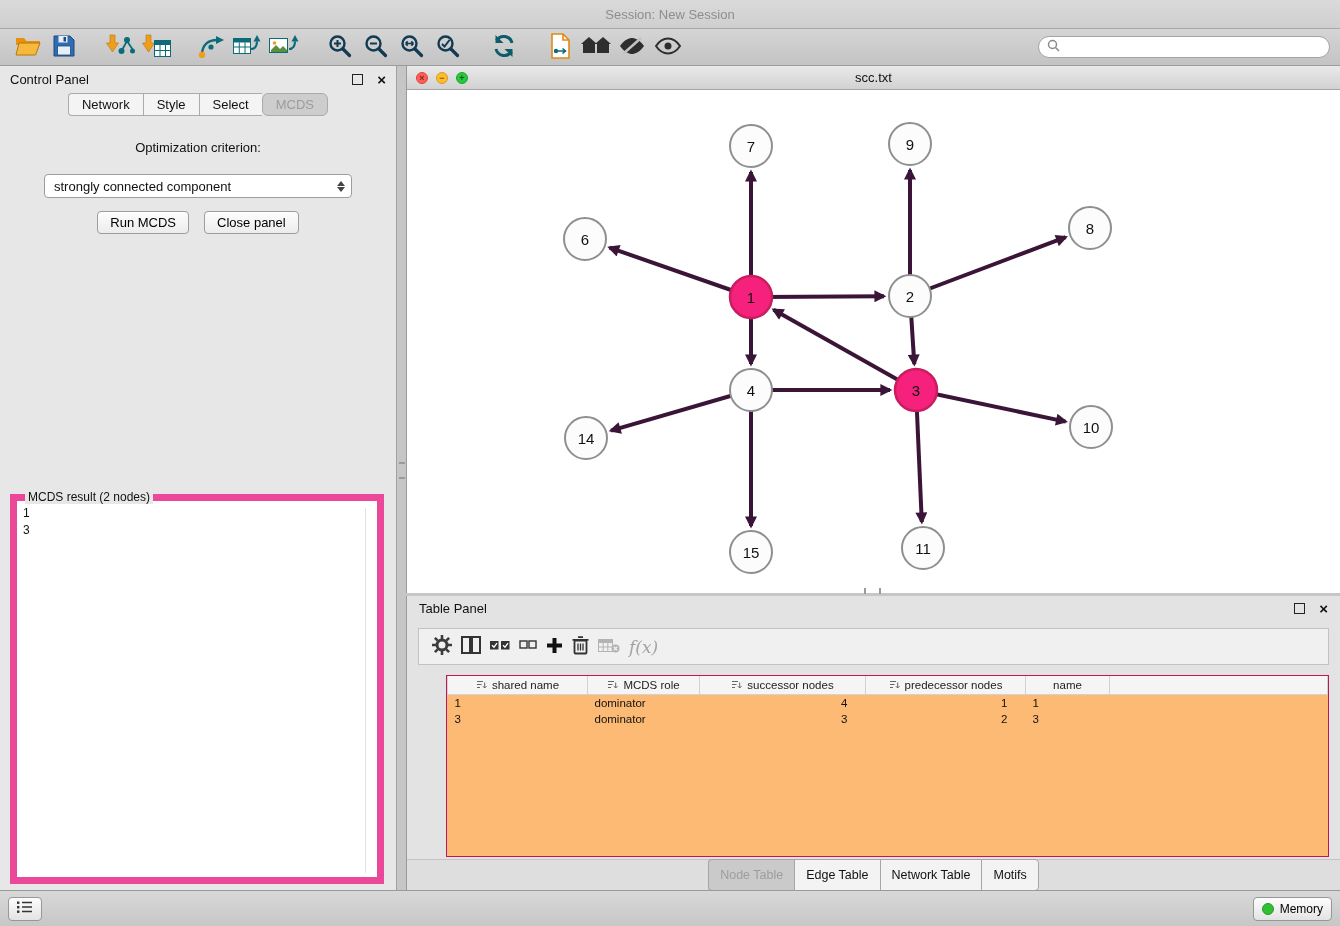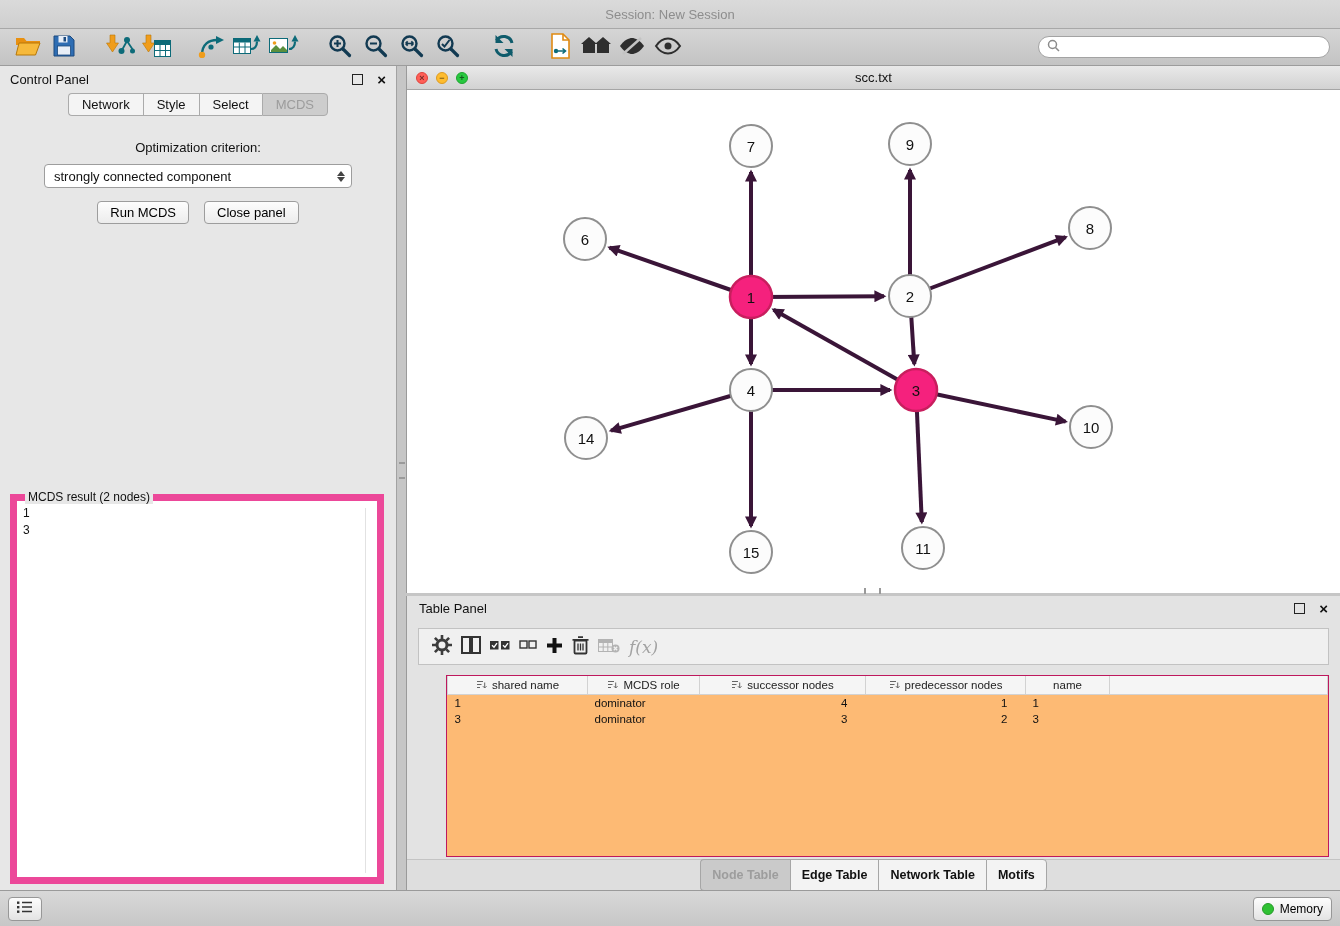--- a/index.html
+++ b/index.html
@@ -30,23 +30,23 @@
     background:#e7e7e7;border-right:1px solid #a2a2a2;box-sizing:border-box;}
   .panel-header{height:27px;display:flex;align-items:center;padding:0 10px;font-size:13px;}
   .panel-header .spacer{flex:1}
   .float-btn{width:9px;height:9px;border:1.5px solid #222;margin-right:14px;cursor:pointer;}
   .close-x{font-size:15px;font-weight:bold;color:#111;cursor:pointer;line-height:1;}
   .cp-tabs{display:flex;justify-content:center;}
   .tab{font-size:13px;padding:3px 13px;background:#f4f4f4;border:1px solid #ababab;
     border-right:none;cursor:pointer;}
   .tab:first-child{border-radius:4px 0 0 4px;}
   .tab:last-child{border-right:1px solid #ababab;border-radius:0 4px 4px 0;}
-  .tab.active{background:#cdcdcd;color:#9c9c9c;}
+  .tab.active{background:#cdcdcd;color:#9c9c9c;border-radius:6px;}
   .opt-label{text-align:center;margin-top:24px;font-size:13px;}
-  .dropdown{margin:9px auto 0;width:308px;height:24px;background:#fff;
+  .dropdown{margin:19px auto 0;width:308px;height:24px;background:#fff;
     border:1px solid #9d9d9d;border-radius:4px;display:flex;align-items:center;
     padding:0 6px 0 9px;box-sizing:border-box;font-size:13px;cursor:pointer;}
   .dd-arrows{margin-left:auto;display:flex;flex-direction:column;gap:1px;align-items:center;}
   .dd-arrows i{width:0;height:0;border-left:4px solid transparent;border-right:4px solid transparent;display:block;}
   .dd-up{border-bottom:5px solid #444;}
   .dd-down{border-top:5px solid #444;}
   .btn-row{display:flex;justify-content:center;gap:15px;margin-top:13px;}
   .pbtn{font-size:13px;padding:3px 12px;background:linear-gradient(#fdfdfd,#ececec);
     border:1px solid #9d9d9d;border-radius:4px;cursor:pointer;font-family:"Liberation Sans",sans-serif;}
   fieldset.result{position:absolute;left:10px;right:12px;top:424px;bottom:18px;
@@ -81,21 +81,21 @@
   .table-area{position:absolute;left:11px;right:11px;top:79px;bottom:33px;
     background:#fdba74;border:1px solid #be185d;overflow:hidden;margin-left:28px;}
   table.node-table{border-collapse:collapse;width:100%;font-size:11.5px;table-layout:fixed;}
   .node-table th{background:#f5f5f5;border:1px solid #d2d2d2;border-top:none;
     font-weight:normal;height:18px;padding:0 4px;white-space:nowrap;color:#222;}
   .node-table th .hlab{display:inline-flex;align-items:center;gap:5px;}
   .node-table td{height:16px;padding:0 7px;white-space:nowrap;}
   .node-table td.num{text-align:right;padding-right:18px;}
   .tp-tabs-strip{position:absolute;left:0;right:0;bottom:0;height:30px;
     display:flex;align-items:center;justify-content:center;background:#dedede;border-top:1px solid #c4c4c4;}
-  .btab{font-size:12.5px;font-weight:700;padding:8px 11px;background:#f3f3f3;
+  .btab{font-size:12.5px;font-weight:400;padding:8px 11px;background:#f3f3f3;
     border:1px solid #a6a6a6;border-right:none;cursor:pointer;}
   .btab:first-child{border-radius:4px 0 0 4px;}
   .btab:last-child{border-right:1px solid #a6a6a6;border-radius:0 4px 4px 0;}
   .btab.active{background:#cacaca;color:#9d9d9d;}
   
   .statusbar{position:absolute;left:0;right:0;bottom:0;height:36px;
     background:linear-gradient(#d8d8d8,#c7c7c7);border-top:1px solid #9a9a9a;
     display:flex;align-items:center;padding:0 8px;box-sizing:border-box;}
   .sb-btn{height:24px;border:1px solid #979797;border-radius:4px;
     background:linear-gradient(#fdfdfd,#e3e3e3);display:flex;align-items:center;

